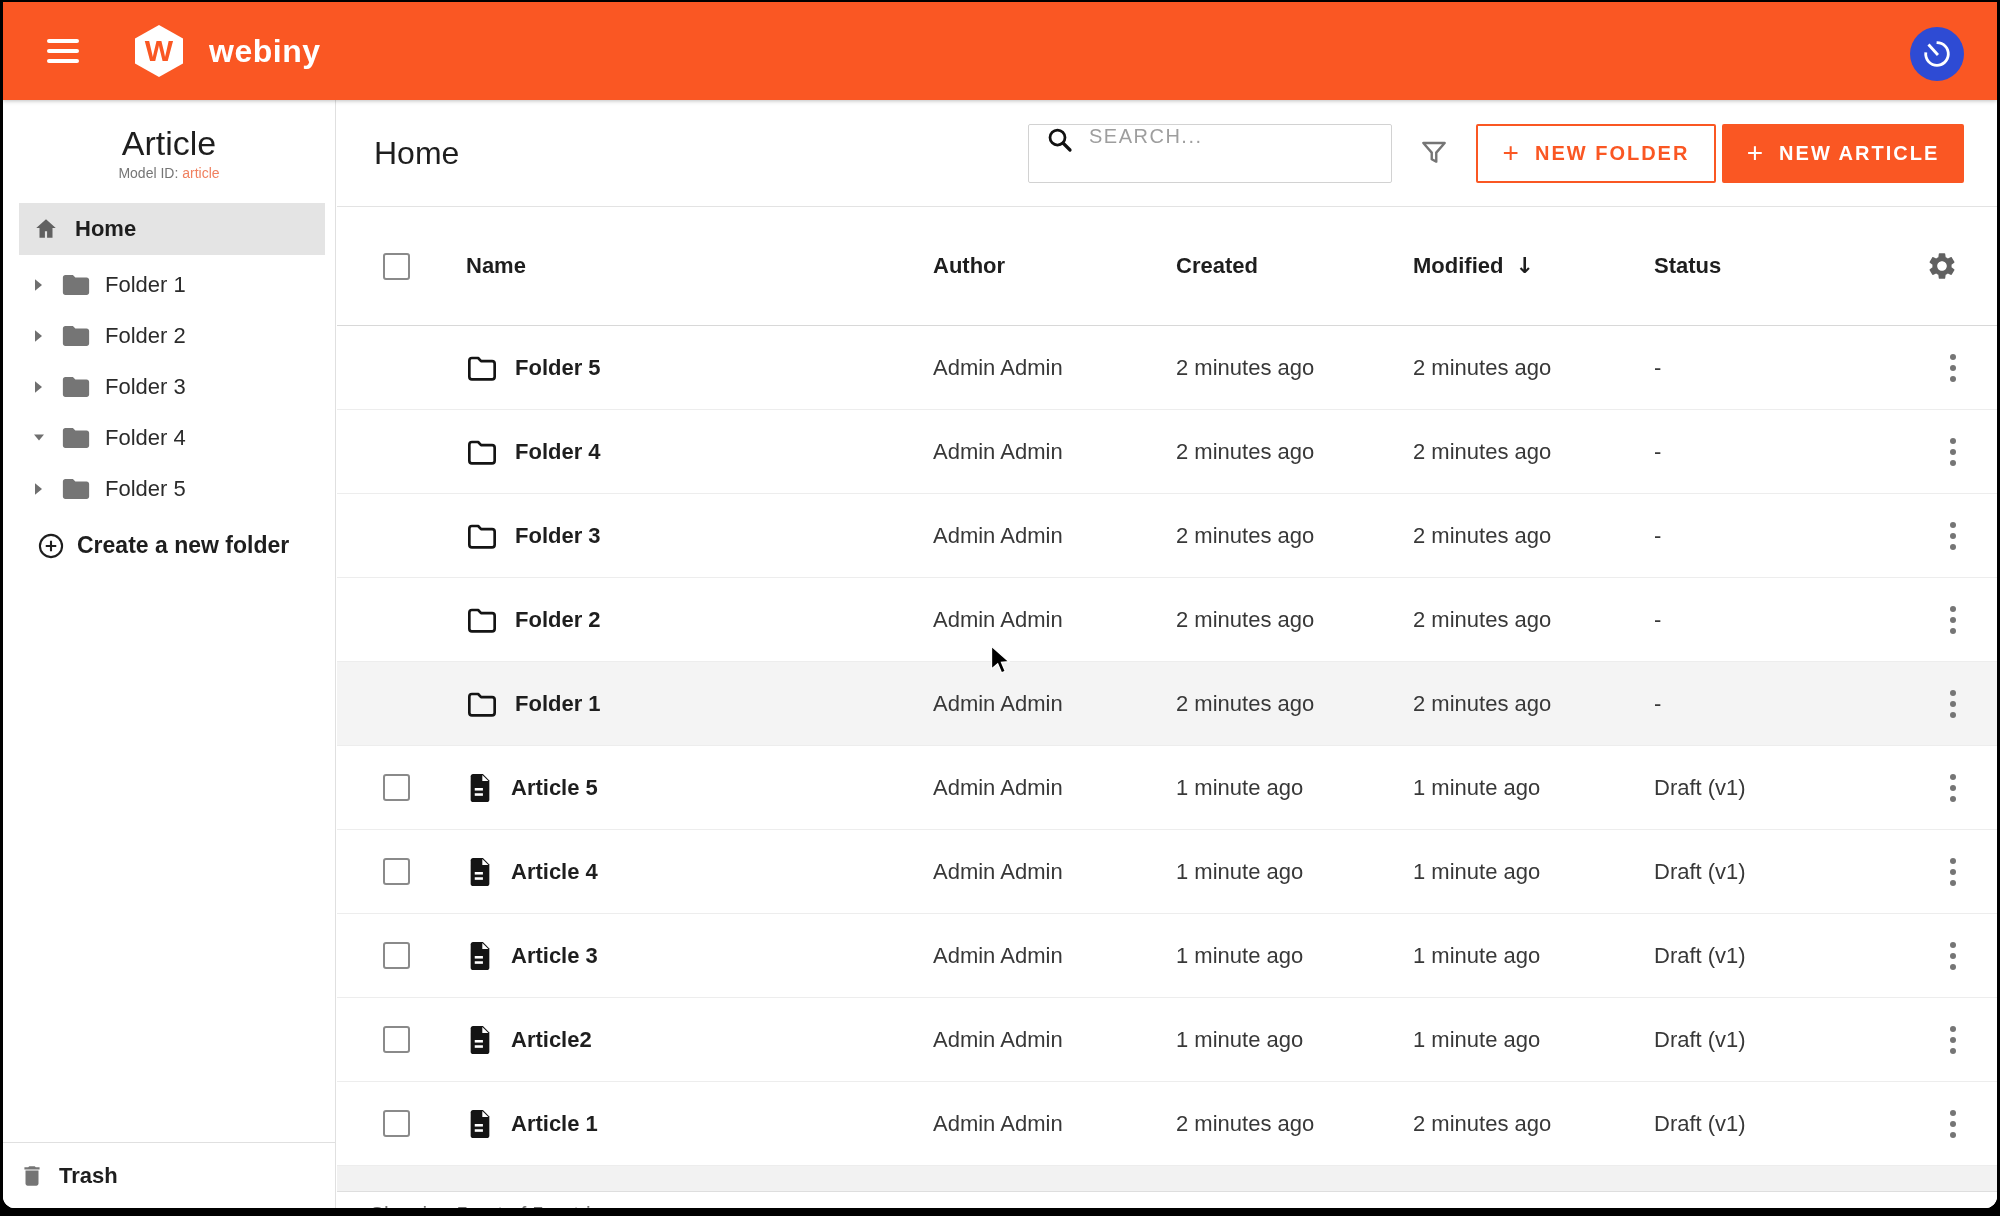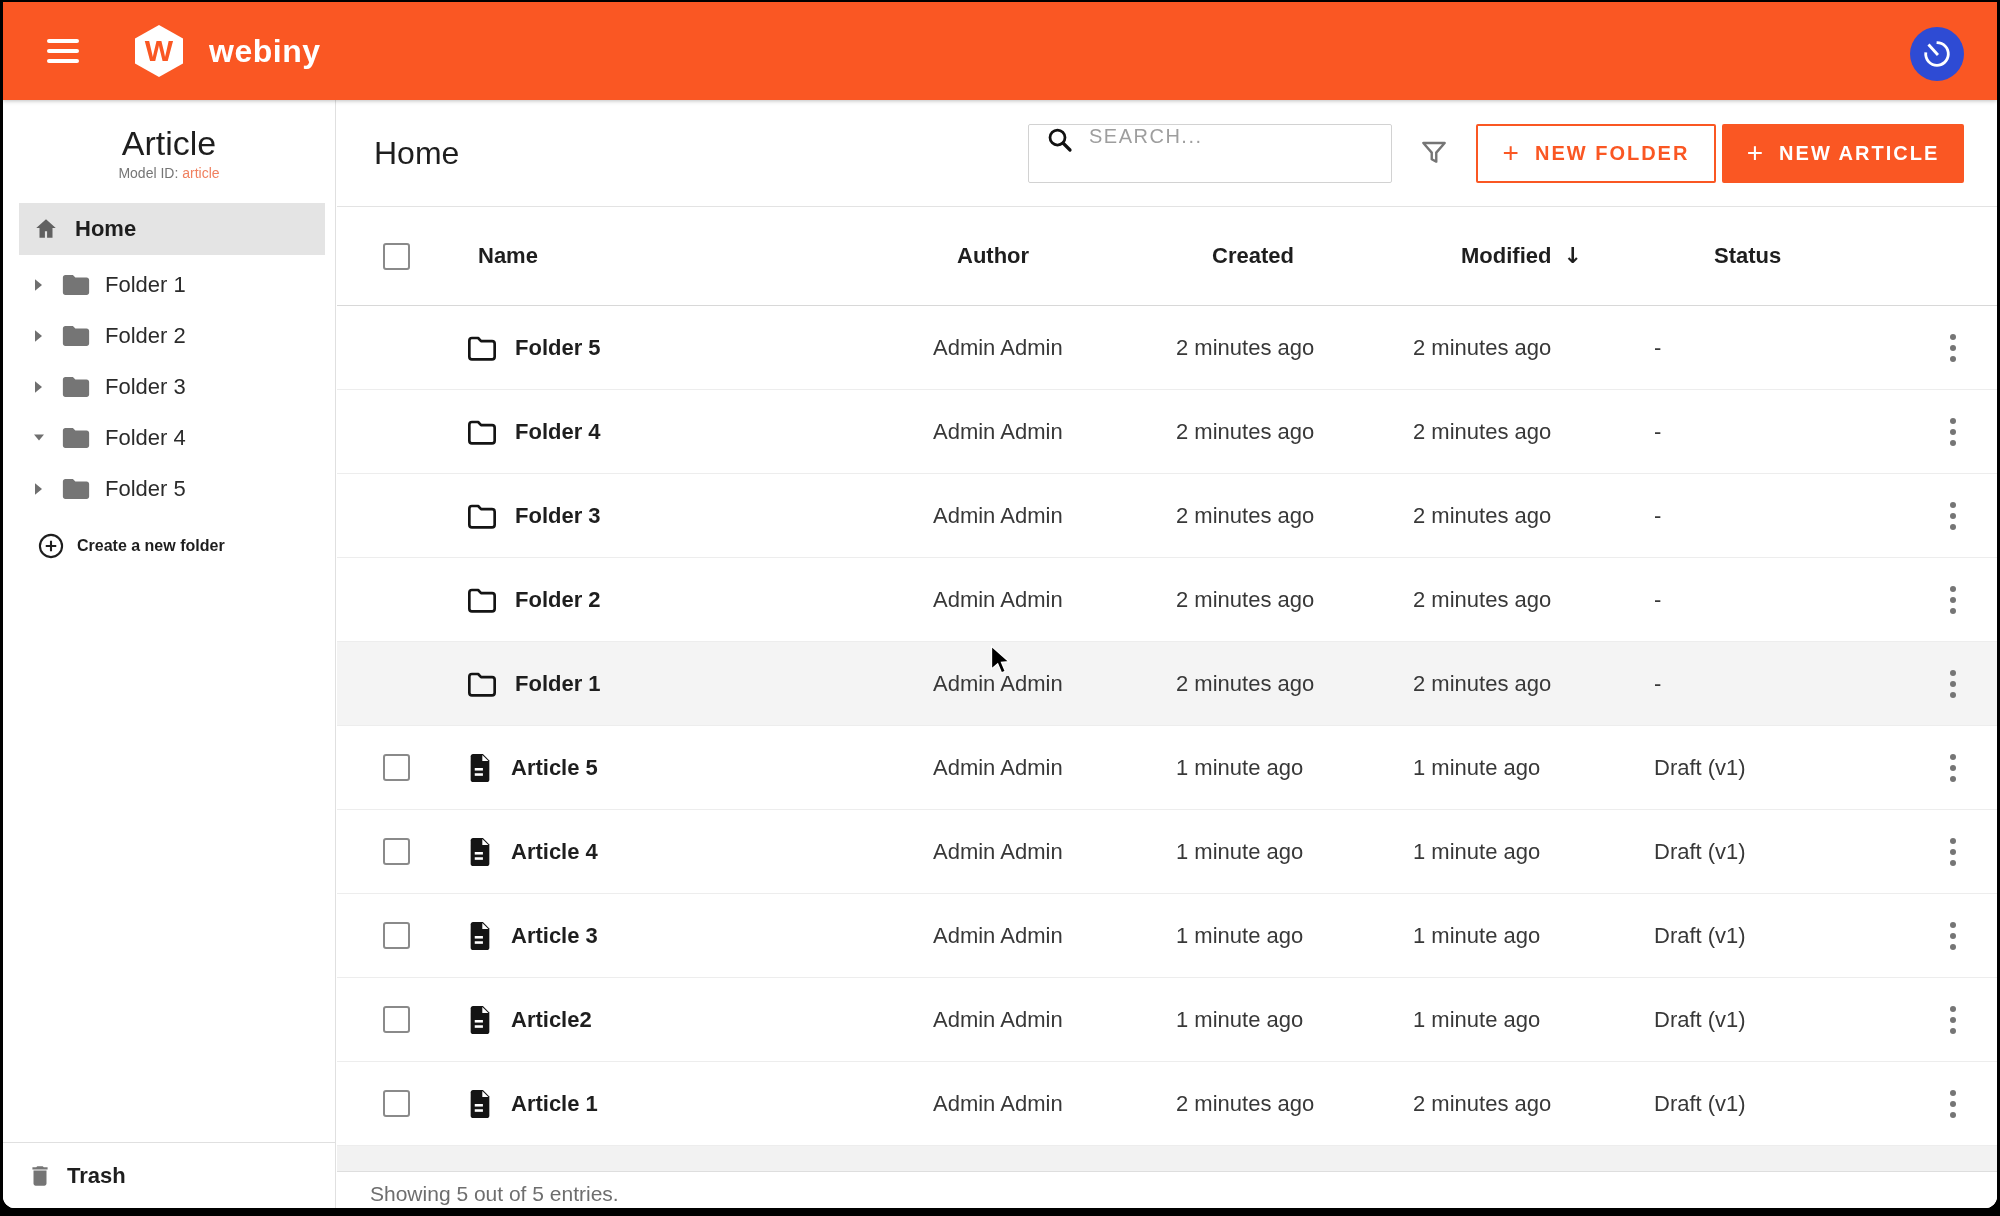--- a/index.html
+++ b/index.html
@@ -33,23 +33,23 @@
   .sb-tree { margin-top:22px; }
   .sb-item-home { margin:0 10px 4px 16px; height:52px; display:flex; align-items:center;
                   background:#e4e4e4; padding-left:14px; cursor:pointer; }
   .sb-item-home .lbl { margin-left:16px; font-size:22px; font-weight:bold; color:#1e1e1e; }
   .tree-item { height:51px; display:flex; align-items:center; padding-left:30px; cursor:pointer; }
   .caret { width:12px; height:14px; display:inline-flex; align-items:center; }
   .caret svg { display:block; }
   .tree-folder-ico { margin-left:16px; display:inline-flex; }
   .tree-label { margin-left:14px; font-size:22px; font-weight:500; color:#2b2b2b; }
   .create-folder { margin-top:6px; height:51px; display:flex; align-items:center; padding-left:34px; cursor:pointer; }
-  .create-folder .lbl { margin-left:12px; font-size:16px; font-weight:bold; color:#1e1e1e; }
+  .create-folder .lbl { margin-left:12px; font-size:23px; font-weight:bold; color:#1e1e1e; }
   .sb-trash { position:absolute; left:0; right:0; bottom:0; height:66px; border-top:1px solid #e0e0e0;
-              display:flex; align-items:center; padding-left:24px; background:#fff; cursor:pointer; }
+              display:flex; align-items:center; padding-left:16px; background:#fff; cursor:pointer; }
   .sb-trash .lbl { margin-left:14px; font-size:22px; font-weight:bold; color:#1e1e1e; }
 
   
   .main { position:absolute; top:98px; left:334px; right:0; bottom:0; background:#fff; }
   .page-header { height:106px; display:flex; align-items:center; padding:0 33px 0 37px; }
   .page-title { font-size:32px; font-weight:500; color:#1e1e1e; margin-right:auto; }
   .searchbox { width:364px; height:59px; border:1px solid #d2d2d2; border-radius:2px; background:#fff;
                display:flex; align-items:flex-start; padding-left:16px; }
   .searchbox input { border:none; outline:none; margin-left:14px; width:270px; font-size:20px;
                      letter-spacing:1.5px; color:#424242; font-family:inherit; }
@@ -57,21 +57,21 @@
   .filter-ico { margin:0 26px 0 26px; display:flex; cursor:pointer; }
   .btn { height:59px; display:flex; align-items:center; justify-content:center; border-radius:2px;
          font-size:20px; font-weight:bold; letter-spacing:2px; cursor:pointer; }
   .btn .plus { font-size:28px; font-weight:400; margin-right:14px; line-height:1; }
   .btn-outline { width:240px; background:#fff; border:2px solid var(--accent); color:var(--accent); margin-right:6px; }
   .btn-solid { width:242px; background:var(--accent); border:2px solid var(--accent); color:#fff; }
 
   
   .grid-row { display:grid; grid-template-columns:129px 467px 243px 237px 241px 256px 1fr;
               align-items:center; }
-  .thead { height:100px; border-top:1px solid #e3e3e3; border-bottom:1px solid #d8d8d8;gap:12px; }
+  .thead { height:120px; border-top:1px solid #e3e3e3; border-bottom:1px solid #d8d8d8; }
   .thead .cell { font-size:22px; font-weight:bold; color:#1e1e1e; }
   .cell-check { padding-left:46px; }
   .checkbox { width:27px; height:27px; border:2px solid #8a8a8a; border-radius:3px; background:#fff; cursor:pointer; }
   .sort-ico { margin-left:12px; font-family:"DejaVu Sans",sans-serif; font-weight:bold; font-size:22px; color:#1e1e1e; }
   .cell-actions { display:flex; align-items:center; padding-left:16px; }
   .gear { cursor:pointer; display:flex; }
   .row { height:84px; border-bottom:1px solid #ededed; background:#fff; }
   .row.hover { background:#f4f4f4; }
   .cell-name { display:flex; align-items:center; }
   .row-ico { display:flex; margin-right:17px; }

